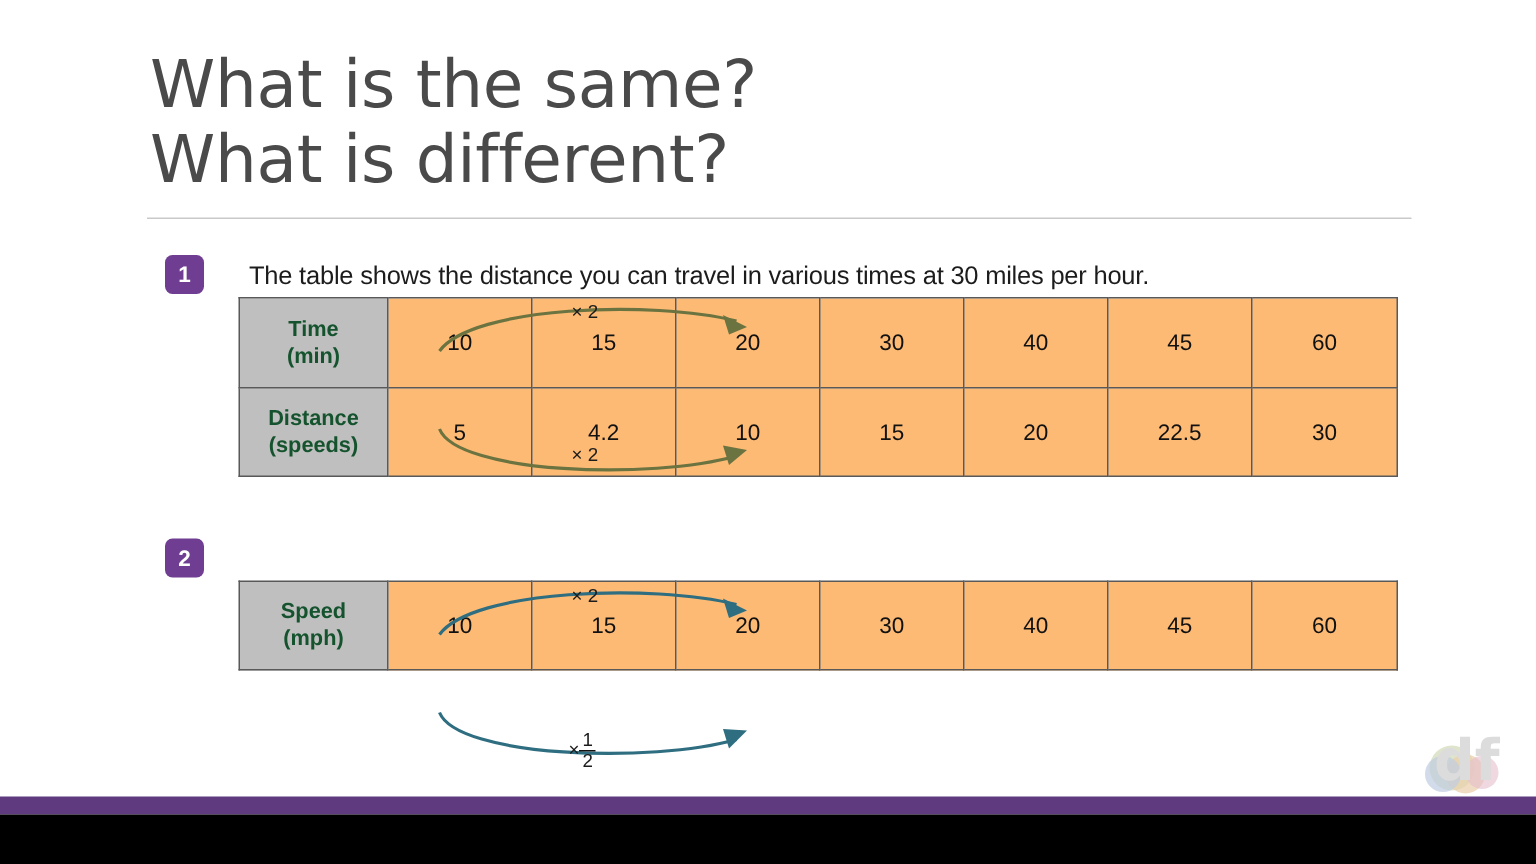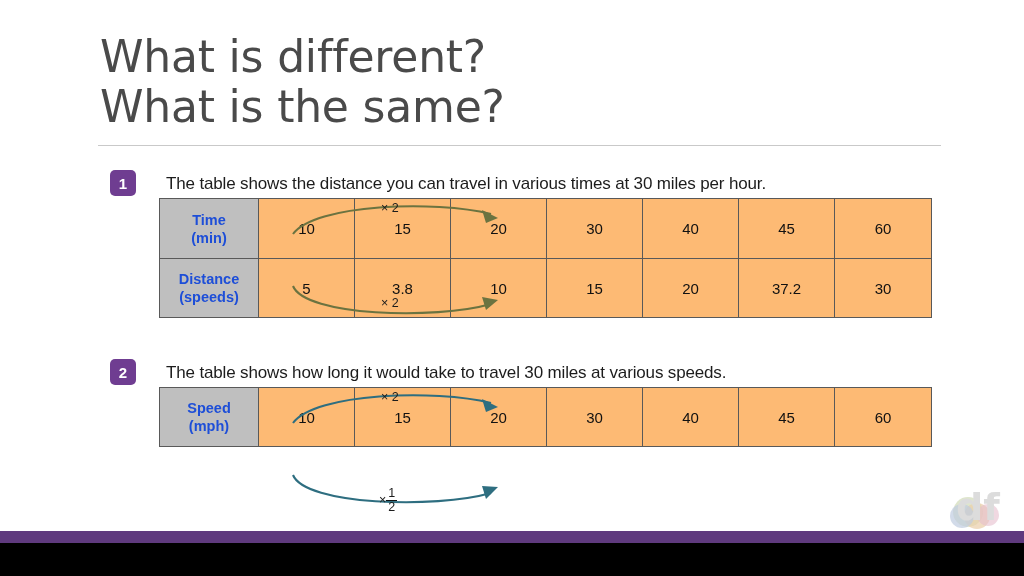--- a/index.html
+++ b/index.html
@@ -87,21 +87,21 @@
     border: 1.2px solid #595959;
     text-align: center;
     vertical-align: middle;
     font-size: 15px;
     color: #111111;
     font-family: "Liberation Sans", sans-serif;
     background: #fdba74;
   }
   .tbl td.hdr {
     background: #bfbfbf;
-    color: #1d4ed8;
+    color: #14532d;
     font-weight: 700;
     font-size: 14.5px;
     line-height: 18px;
   }
 
   
   .frac {
     display: inline-block;
     text-align: center;
     vertical-align: middle;
@@ -154,22 +154,22 @@
     height: 50px;
     opacity: 0.9;
   }
 </style>
 </head>
 <body>
 
 <div class="slide">
 
   <div class="title-block">
+    <div class="title-line">What is the same?</div>
     <div class="title-line">What is different?</div>
-    <div class="title-line">What is the same?</div>
   </div>
   <div class="title-rule"></div>
 
   <div class="qnum" style="left:110px; top:170px;">
     <span>1</span>
   </div>
   <div class="qtext" style="left:166px; top:174px;">The table shows the distance you can travel in various times at 30 miles per hour.</div>
 
   <table class="tbl" style="left:159px; top:198px; width:772px;">
     <colgroup>
@@ -195,45 +195,44 @@
         <td>40</td>
         <td>45</td>
         <td>60</td>
       </tr>
       <tr style="height:59px;">
         <td class="hdr">
           <div>Distance</div>
           <div>(speeds)</div>
         </td>
         <td>5</td>
-        <td>3.8</td>
+        <td>4.2</td>
         <td>10</td>
         <td>15</td>
         <td>20</td>
-        <td>37.2</td>
+        <td>22.5</td>
         <td>30</td>
       </tr>
     </tbody>
   </table>
 
   <svg class="overlay" style="left:255px; top:198px;" width="270" height="125" viewBox="0 0 270 125">
 
     <path d="M 38 36 C 60 6, 180 2, 236 16" fill="none" stroke="#6b7340" stroke-width="2.1"></path>
     <path d="M 243 20 L 227 12 L 231 25 Z" fill="#6b7340"></path>
 
     <path d="M 38 88 C 50 118, 180 122, 236 106" fill="none" stroke="#6b7340" stroke-width="2.1"></path>
     <path d="M 243 102 L 227 99 L 231 112 Z" fill="#6b7340"></path>
   </svg>
   <div class="mult-label" style="left:381px; top:201px;">× 2</div>
   <div class="mult-label" style="left:381px; top:296px;">× 2</div>
 
   <div class="qnum" style="left:110px; top:359px;">
     <span>2</span>
   </div>
-  <div class="qtext" style="left:166px; top:363px;">The table shows how long it would take to travel 30 miles at various speeds.</div>
 
   <table class="tbl" style="left:159px; top:387px; width:772px;border-radius:17px;">
     <colgroup>
       <col style="width:99px">
       <col style="width:96px">
         <col style="width:96px">
         <col style="width:96px">
       <col style="width:96px">
         <col style="width:96px">
         <col style="width:96px">

